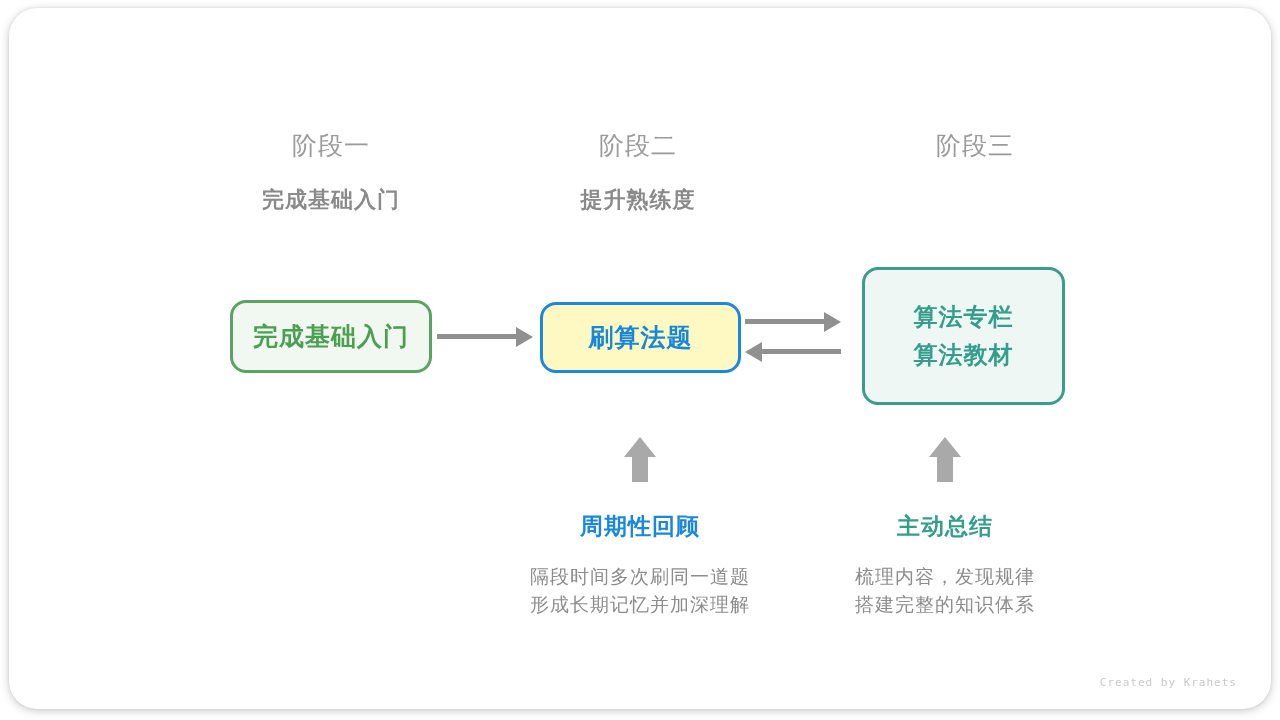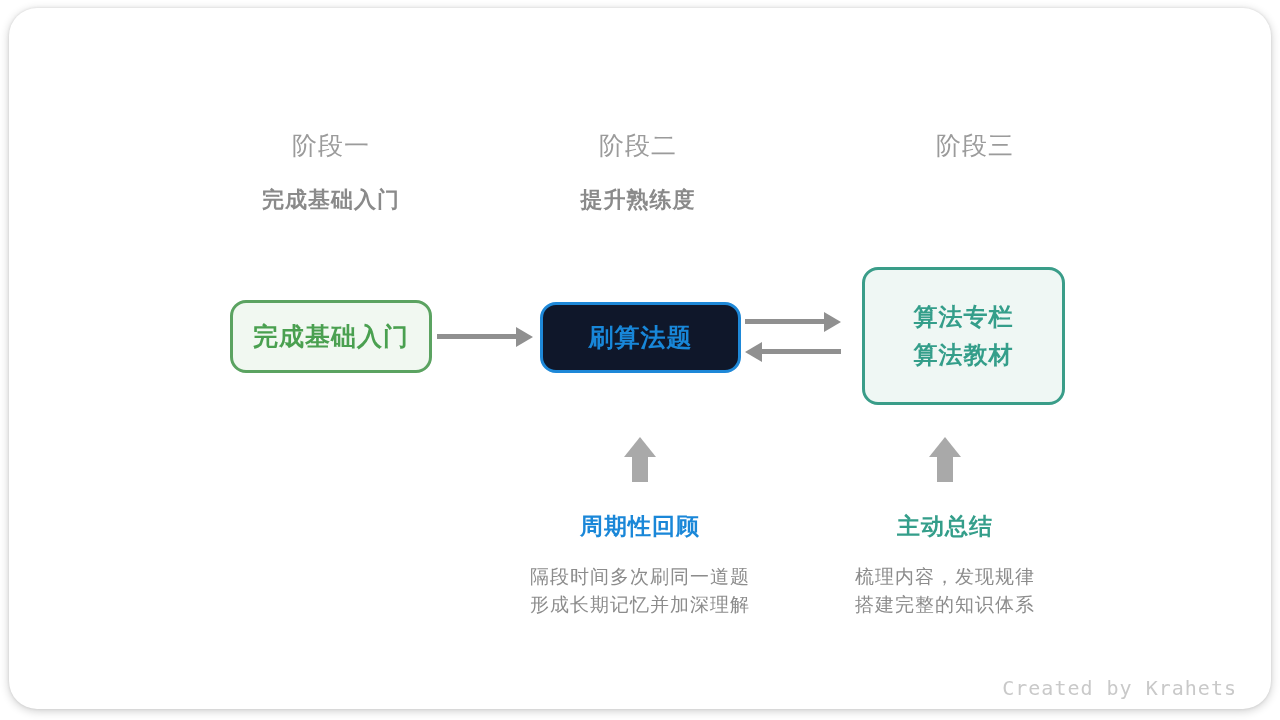--- a/index.html
+++ b/index.html
@@ -57,21 +57,21 @@
     box-sizing: border-box;
   }
   .node-green {
     left: 230px; top: 300px; width: 202px; height: 73px;
     background: #f1f8f1;
     border: 3px solid #5ba361;
     color: #4aa050;
   }
   .node-blue {
     left: 540px; top: 302px; width: 201px; height: 71px;
-    background: #0f172a;
+    background: #fef9c3;
     border: 3px solid #1e88d8;
     color: #1887d9;
   }
   .node-teal {
     left: 862px; top: 267px; width: 203px; height: 138px;
     background: #eff7f4;
     border: 3px solid #3a9d89;
     color: #349e8a;
     font-size: 24px;
   }
@@ -137,21 +137,21 @@
     line-height: 28px;
     letter-spacing: 1px;
   }
 
   
   .credit {
     position: absolute;
     right: 43px;
     top: 676px;
     font-family: "DejaVu Sans Mono", "Liberation Mono", monospace;
-    font-size: 20px;
+    font-size: 11px;
     color: #c9c9c9;
     letter-spacing: 1px;
   }
 </style>
 </head>
 <body>
 
 <div class="canvas">
   <div class="card"></div>
 

